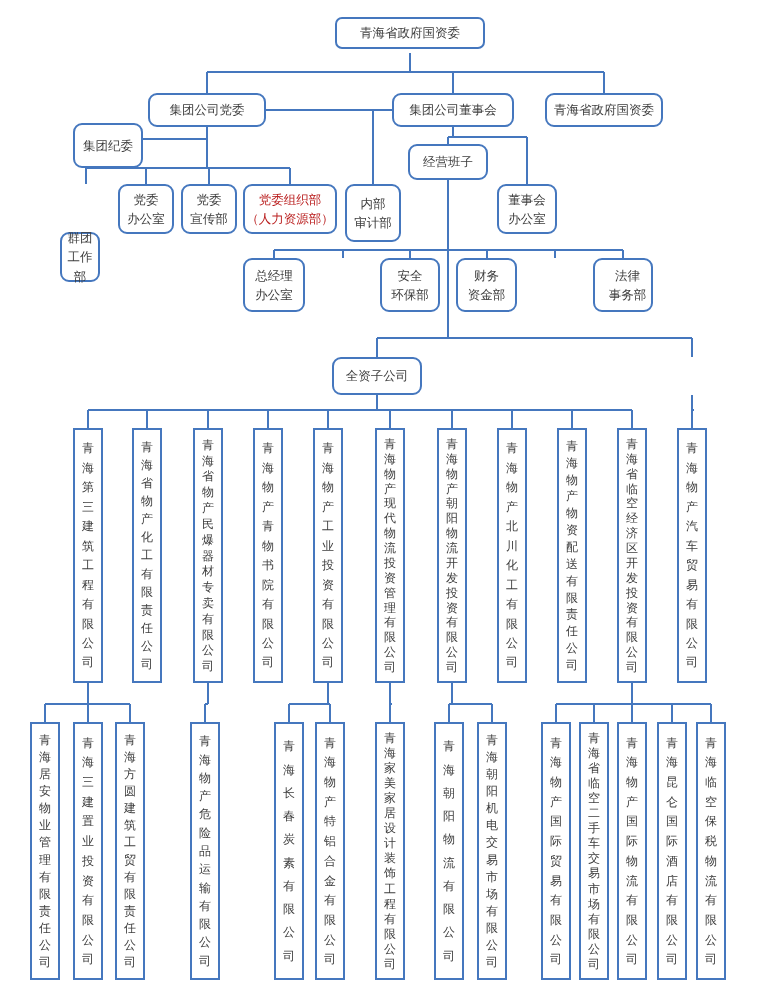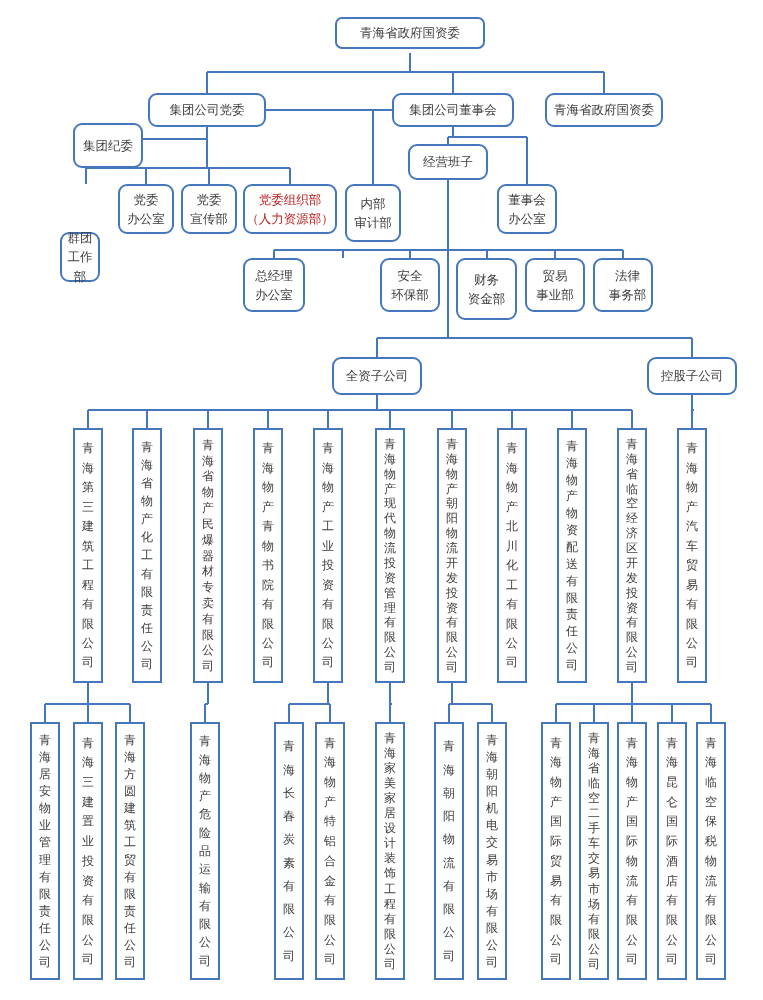--- a/index.html
+++ b/index.html
@@ -112,28 +112,25 @@
     <div class="node rounded" style="left: 243px; top: 184px; width: 94px; height: 50px; border-color: rgb(69, 119, 190); color: #b91c1c;">党委组织部
 （人力资源部）</div>
     <div class="node rounded" style="left: 345px; top: 184px; width: 56px; height: 58px; border-color: rgb(69, 119, 190); color: rgb(61, 61, 61);">内部
 审计部</div>
     <div class="node rounded" style="left: 497px; top: 184px; width: 60px; height: 50px; border-color: rgb(69, 119, 190); color: rgb(61, 61, 61);">董事会
 办公室</div>
     <div class="node rounded" style="left: 243px; top: 258px; width: 62px; height: 54px; border-color: rgb(69, 119, 190); color: rgb(61, 61, 61);">总经理
 办公室</div>
     <div class="node rounded" style="left: 380px; top: 258px; width: 60px; height: 54px; border-color: rgb(69, 119, 190); color: rgb(61, 61, 61);">安全
 环保部</div>
-    <div class="node rounded" style="left: 456px; top: 258px; width: 61px; height: 62px; border-color: rgb(69, 119, 190); color: rgb(61, 61, 61);">财务
+    <div class="node rounded" style="left: 456px; top: 258px; width: 61px; height: 54px; border-color: rgb(69, 119, 190); color: rgb(61, 61, 61);">财务
 资金部</div>
-    <div class="node rounded" style="left: 525px; top: 258px; width: 60px; height: 54px; border-color: rgb(69, 119, 190); color: rgb(61, 61, 61);">贸易
-事业部</div>
     <div class="node rounded" style="left: 593px; top: 258px; width: 60px; height: 54px; border-color: rgb(69, 119, 190); color: rgb(61, 61, 61); padding-left: 9px;">法律
 事务部</div>
     <div class="node rounded" style="left: 332px; top: 357px; width: 90px; height: 38px; border-color: rgb(69, 119, 190); color: rgb(61, 61, 61);">全资子公司</div>
-    <div class="node rounded" style="left: 647px; top: 357px; width: 90px; height: 38px; border-color: rgb(69, 119, 190); color: rgb(61, 61, 61);">控股子公司</div>
     <div class="node vbox" style="left: 73px; top: 428px; width: 30px; height: 255px; border-color: rgb(69, 119, 190); color: rgb(61, 61, 61);">
       <span>青</span>
       <span>海</span>
       <span>第</span>
       <span>三</span>
       <span>建</span>
       <span>筑</span>
       <span>工</span>
       <span>程</span>
       <span>有</span>

